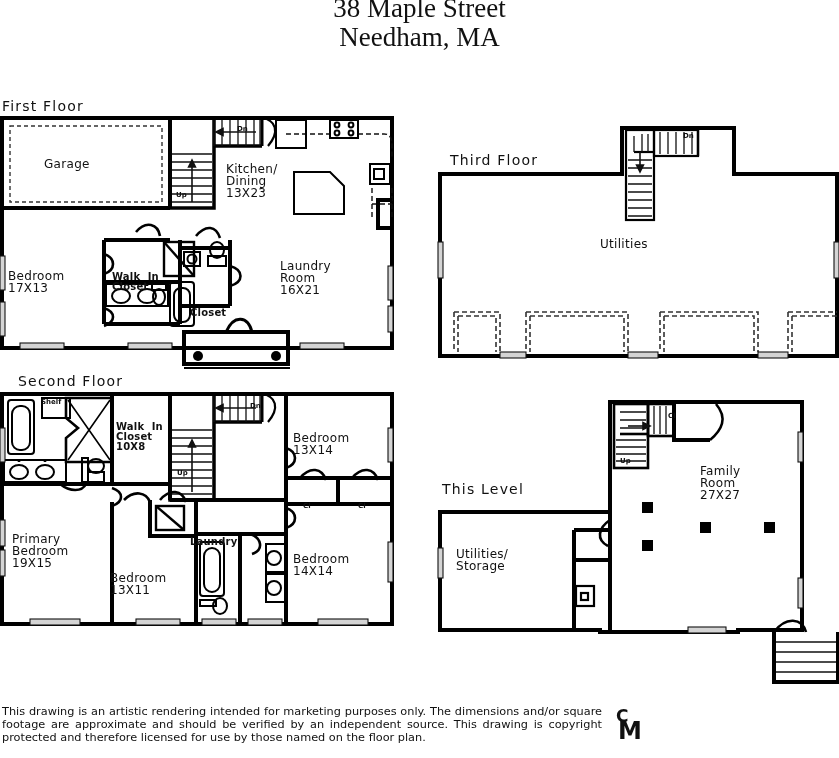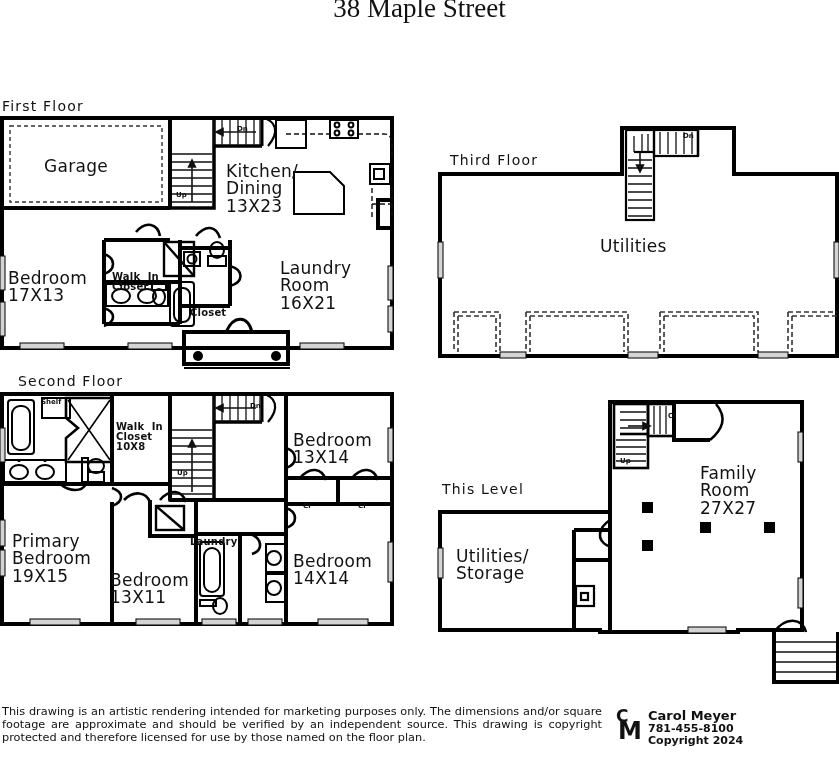--- a/index.html
+++ b/index.html
@@ -14,21 +14,21 @@
   .plan{position:absolute;}
   .plan svg{display:block;overflow:visible;}
 
   
   .floor-caption{position:absolute;font-family:"DejaVu Sans", sans-serif;
      font-size:14px;letter-spacing:1.2px;color:#111;white-space:nowrap;}
 
   
   .rlabel{position:absolute;text-align:left;white-space:pre;color:#111;
      font-family:"DejaVu Sans", sans-serif;line-height:1.02;}
-  .rl-lg{font-size:17px;letter-spacing:.3px;}
+  .rl-lg{font-size:12px;letter-spacing:.3px;}
   .rl-sm{font-size:10px;font-weight:bold;letter-spacing:.2px;}
   .rl-xs{font-size:7px;font-weight:bold;}
 
   
   #disclaimer{position:absolute;left:2px;top:705px;width:600px;
      font-family:"DejaVu Sans", sans-serif;font-size:11.3px;line-height:13px;
      text-align:justify;color:#111;}
   #logo-block{position:absolute;left:616px;top:709px;width:220px;height:44px;}
   #logo-mono{position:absolute;left:0;top:0;width:34px;height:40px;
      font-family:"DejaVu Sans", sans-serif;font-weight:bold;color:#111;}
@@ -38,20 +38,21 @@
   #logo-lines div{font-family:"DejaVu Sans", sans-serif;font-weight:bold;color:#111;}
   .lg-name{font-size:13px;line-height:14px;}
   .lg-ph{font-size:11px;line-height:12px;}
   .lg-cp{font-size:11px;line-height:12px;}
 </style>
 </head>
 <body>
 
 <div id="title-block">
   <div class="ln">38 Maple Street</div>
+  <div class="ln">Needham, MA</div>
 </div>
 
 <div class="floor-caption" style="left:2px;top:98px;">First Floor</div>
 
 <div class="plan" id="first-floor-plan" style="left:0px;top:116px;">
 <svg width="400" height="262" viewBox="0 0 400 262">
   <g fill="none" stroke="#000" stroke-width="4">
 
     <path d="M2,2 L392,2 L392,84 L392,232 L2,232 L2,2 Z"></path>
   </g>
@@ -487,18 +488,13 @@
 <div class="rlabel rl-xs" style="left:668px;top:413px;width:22px;">Cl</div>
 <div class="rlabel rl-xs" style="left:620px;top:458px;width:22px;">Up</div>
 
 <div id="disclaimer">This drawing is an artistic rendering intended for marketing purposes only.  The dimensions and/or square footage are approximate and should be verified by an independent source. This drawing is copyright protected and therefore licensed for use by those named on the floor plan.</div>
 
 <div id="logo-block">
   <div id="logo-mono">
     <span class="c">C</span>
     <span class="m">M</span>
   </div>
-  <div id="logo-lines">
-    <div class="lg-name">Carol Meyer</div>
-    <div class="lg-ph">781-455-8100</div>
-    <div class="lg-cp">Copyright 2024</div>
-  </div>
 </div>
 
 </body></html>

